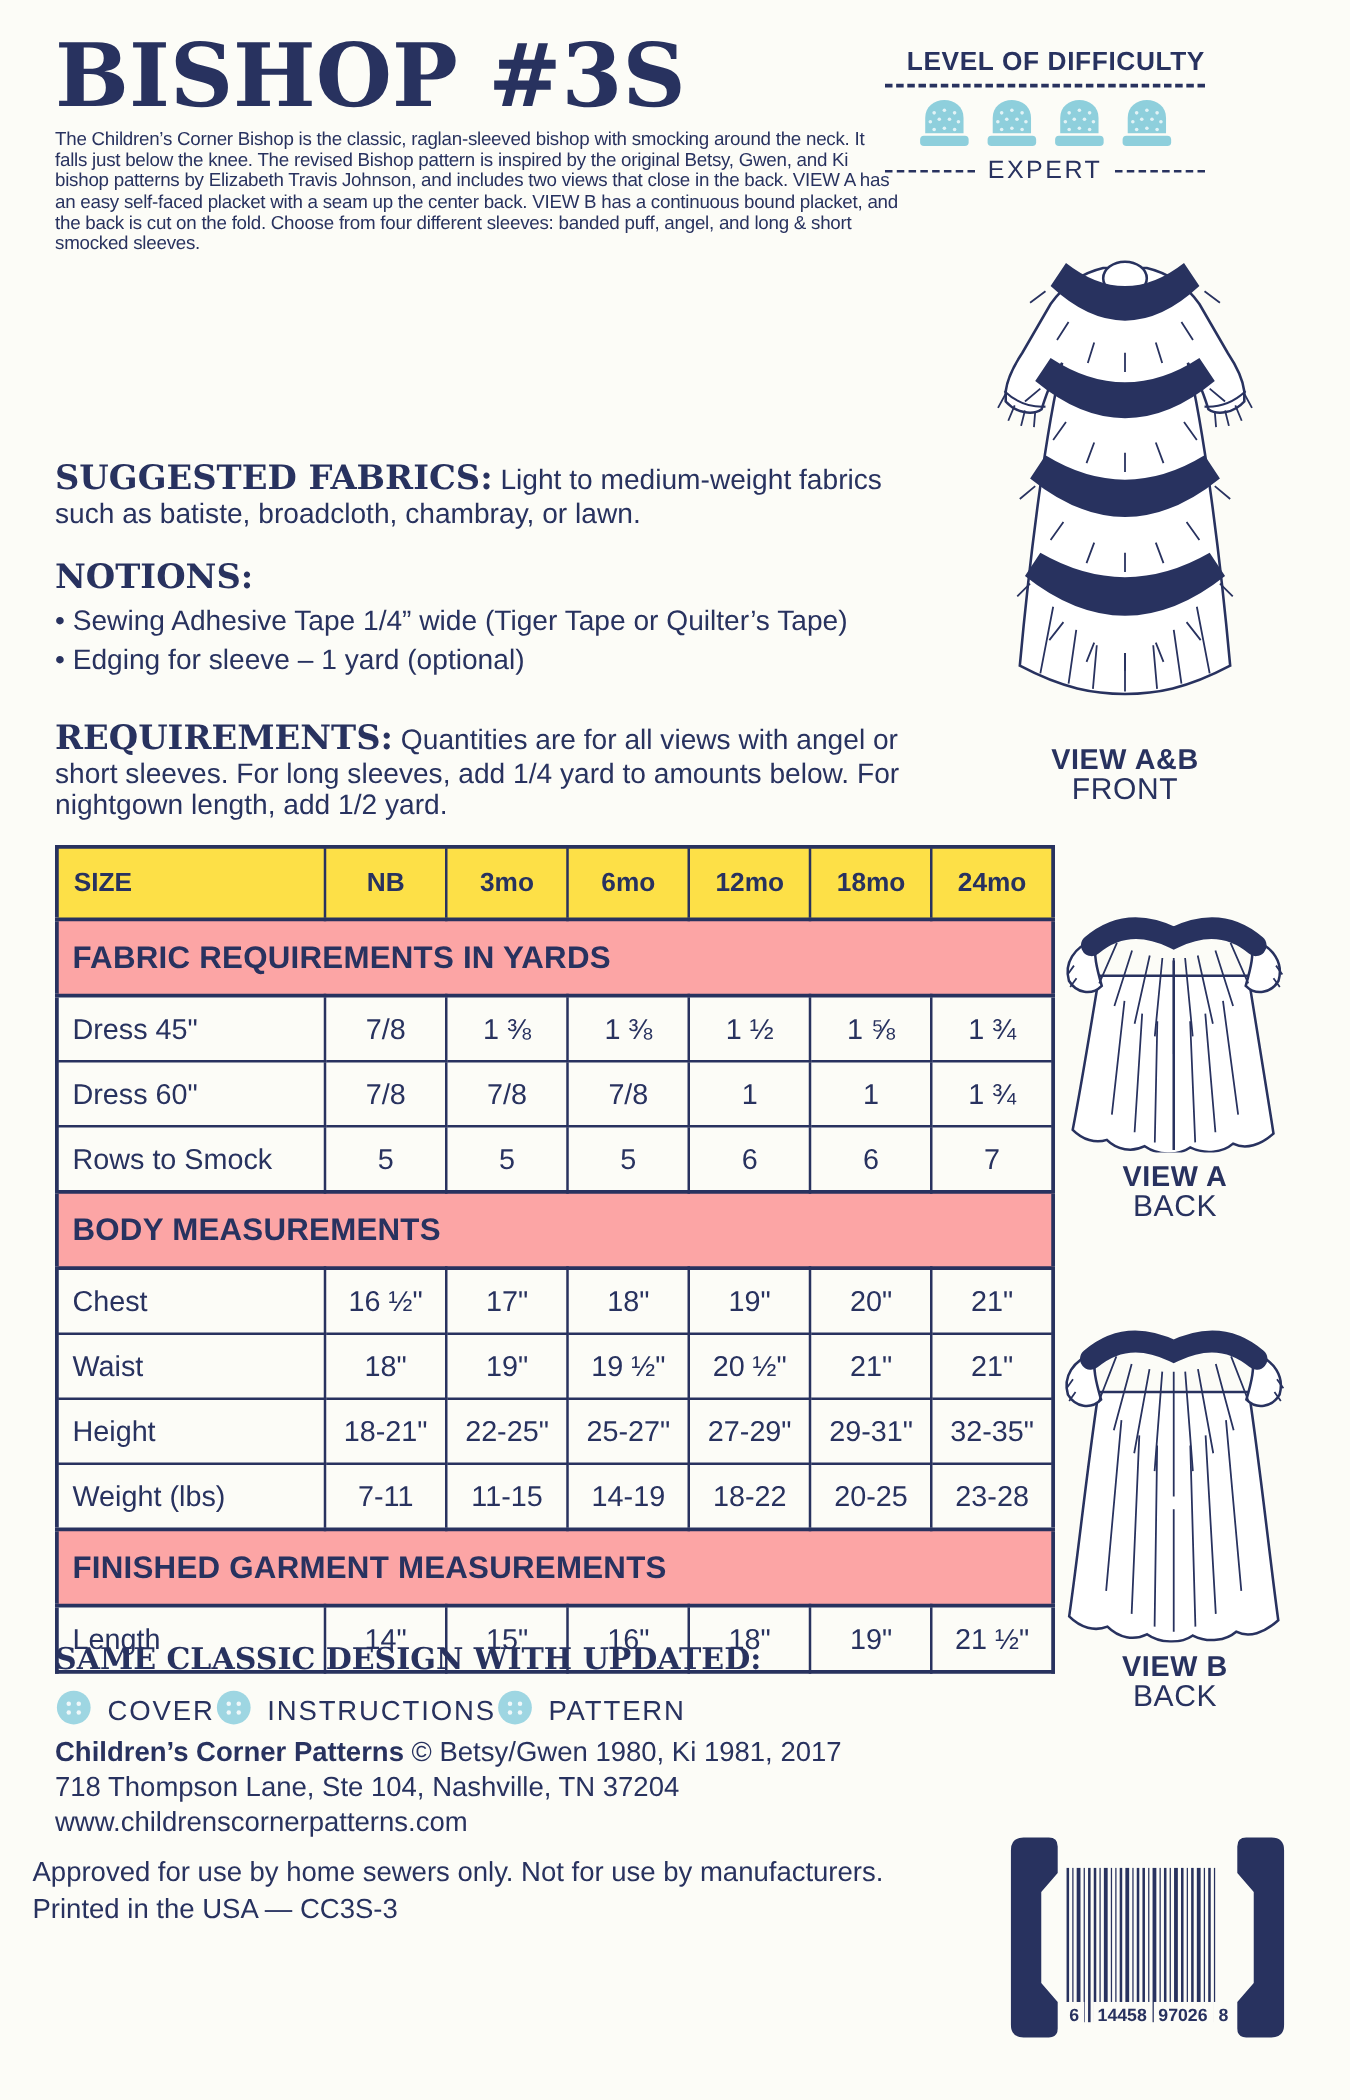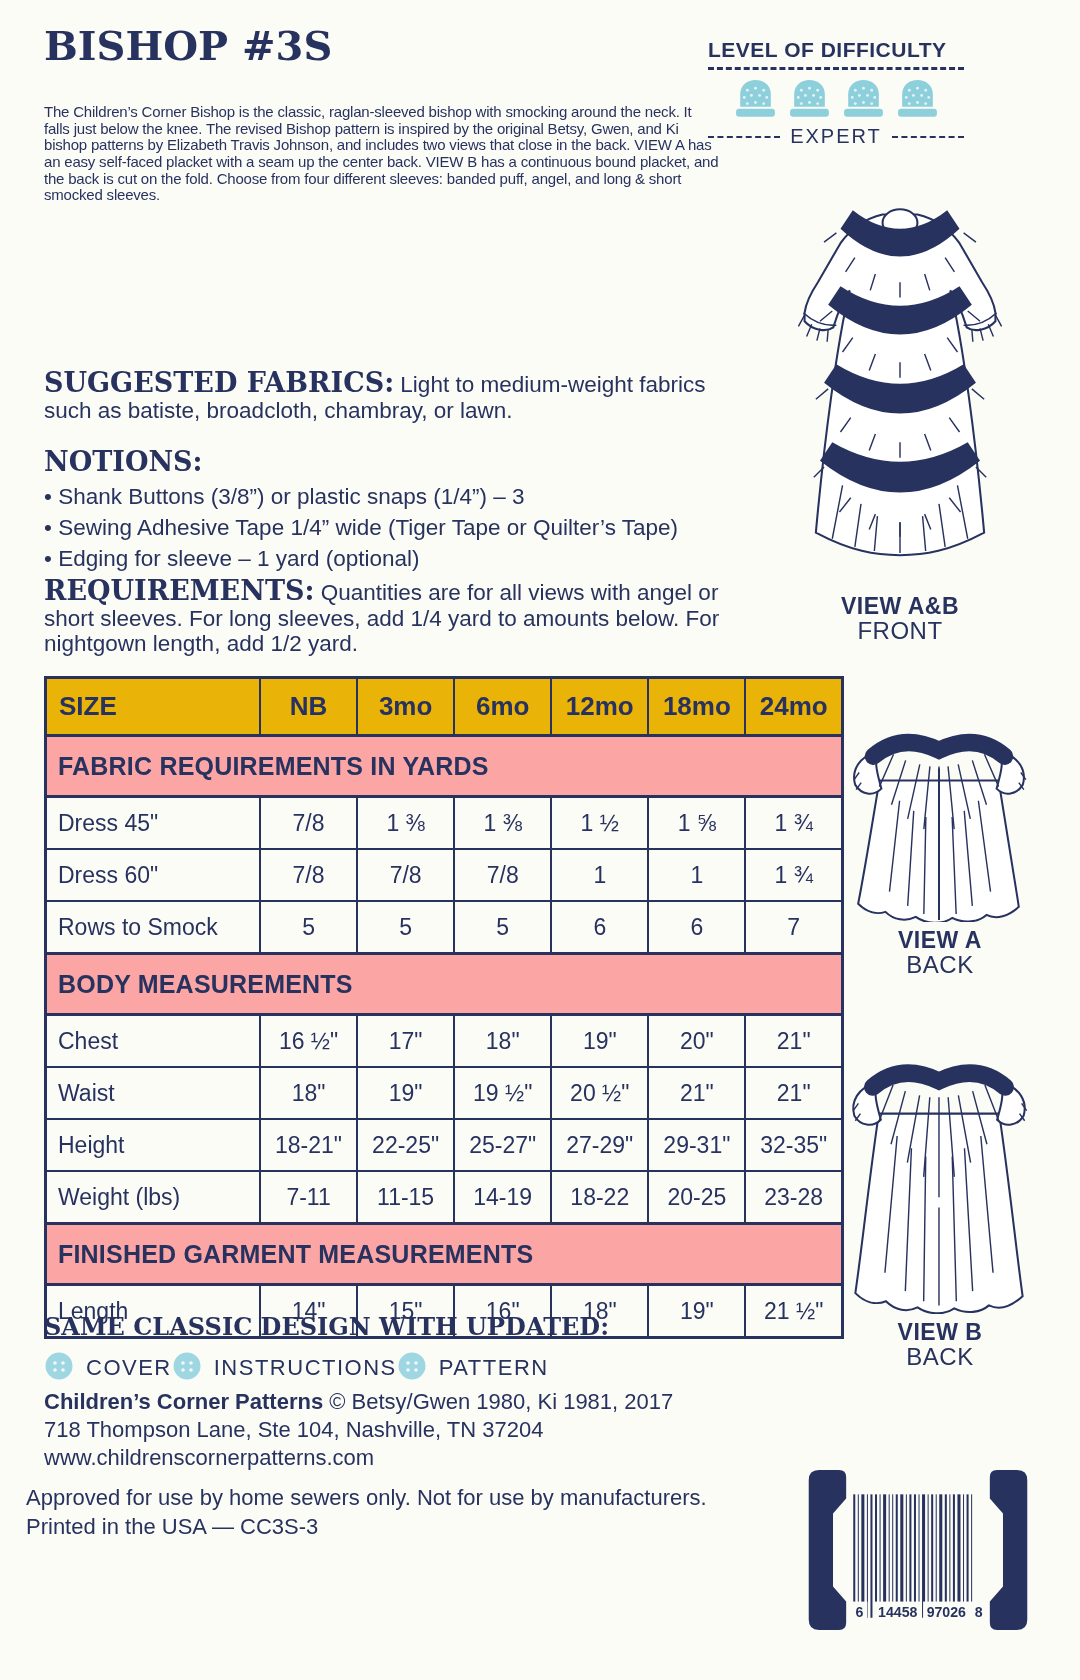--- a/index.html
+++ b/index.html
@@ -5,24 +5,24 @@
   html,body { margin:0; padding:0; background:#e8e8e4; }
   .page {
     position:relative; width:1080px; height:1680px; margin:0 auto;
     background:#fcfcf7; overflow:hidden;
     font-family:"Liberation Sans","DejaVu Sans",sans-serif;
     color:#28325f;
     -webkit-font-smoothing:antialiased;
   }
   .slab { font-family:"DejaVu Serif","Liberation Serif",serif; font-weight:bold; }
 
-  #title { position:absolute; left:44px; top:26px; font-size:40px; letter-spacing:0px; line-height:1; }
+  #title { position:absolute; left:44px; top:26px; font-size:70px; letter-spacing:0px; line-height:1; }
 
   
-  #difficulty { position:absolute; left:708px; top:38px; width:256px; text-align:left; }
+  #difficulty { position:absolute; left:708px; top:38px; width:256px; text-align:right; }
   #difficulty .dlabel { font-size:21px; font-weight:bold; letter-spacing:.5px; }
   #difficulty .dash { border-top:3px dashed #28325f; margin-top:5px; }
   #thimbles { display:flex; justify-content:center; gap:7px; margin-top:8px; }
   .thimble svg { display:block; }
   #expert-row { display:flex; align-items:center; margin-top:2px; }
   #expert-row .seg { flex:1; border-top:2px dashed #28325f; }
   #expert-row .etext { font-size:20px; letter-spacing:2px; margin:0 10px; }
 
   #intro { position:absolute; left:44px; top:104px; width:676px; font-size:15px; line-height:1.11; letter-spacing:-0.2px; }
 
@@ -31,21 +31,21 @@
   #notions { position:absolute; left:44px; top:446px; width:710px; font-size:22.5px; }
   #notions ul { margin:4px 0 0 0; padding:0; list-style:none; }
   #notions li { line-height:1.38; }
   #notions li::before { content:"• "; }
   #requirements { position:absolute; left:44px; top:576px; width:676px; font-size:22.5px; line-height:1.12; }
 
   
   #size-table { position:absolute; left:44px; top:676px; width:800px; border-collapse:collapse; table-layout:fixed; }
   #size-table th, #size-table td { border:2px solid #28325f; }
   #size-table { border:3px solid #28325f; }
-  #size-table thead th { background:#eab308; font-size:26px; height:55px; text-align:center; padding:0; }
+  #size-table thead th { background:#fde047; font-size:21px; height:55px; text-align:center; padding:0; }
   #size-table thead th.col-label { text-align:left; padding-left:12px; width:200px; }
   #size-table td.band { background:#fca5a5; font-weight:bold; font-size:25px; height:56px; padding-left:11px; border-top-width:3px; border-bottom-width:3px; letter-spacing:.2px; }
   #size-table td.row-label { font-size:23px; padding-left:11px; height:48px; }
   #size-table td.val { font-size:23px; text-align:center; height:48px; }
 
   
   .illus { position:absolute; text-align:center; }
   #front-view { left:778px; top:196px; width:244px; }
   #back-a { left:838px; top:724px; width:204px; }
   #back-b { left:838px; top:1054px; width:204px; }
@@ -156,21 +156,20 @@
     </div>
   </div>
 
   <div id="intro">The Children’s Corner Bishop is the classic, raglan-sleeved bishop with smocking around the neck. It falls just below the knee. The revised Bishop pattern is inspired by the original Betsy, Gwen, and Ki bishop patterns by Elizabeth Travis Johnson, and includes two views that close in the back. VIEW A has an easy self-faced placket with a seam up the center back. VIEW B has a continuous bound placket, and the back is cut on the fold. Choose from four different sleeves: banded puff, angel, and long &amp; short smocked sleeves.</div>
 
   <div id="fabrics"><span class="slab para-head">SUGGESTED FABRICS:</span><span> Light to medium-weight fabrics such as batiste, broadcloth, chambray, or lawn.</span></div>
 
   <div id="notions">
     <div class="slab para-head">NOTIONS:</div>
     <ul id="notions-list">
-        <li>Shank Buttons (3/8”) or plastic snaps (1/4”) – 3</li>
         <li>Sewing Adhesive Tape 1/4” wide (Tiger Tape or Quilter’s Tape)</li>
         <li>Edging for sleeve – 1 yard (optional)</li>
       </ul>
   </div>
 
   <div id="requirements"><span class="slab para-head">REQUIREMENTS:</span><span> Quantities are for all views with angel or short sleeves. For long sleeves, add 1/4 yard to amounts below. For nightgown length, add 1/2 yard.</span></div>
 
   <div id="front-view" class="illus">
     <svg width="244" height="392" viewBox="0 0 236 382">
       <g stroke="#28325f" fill="none" stroke-width="2">

